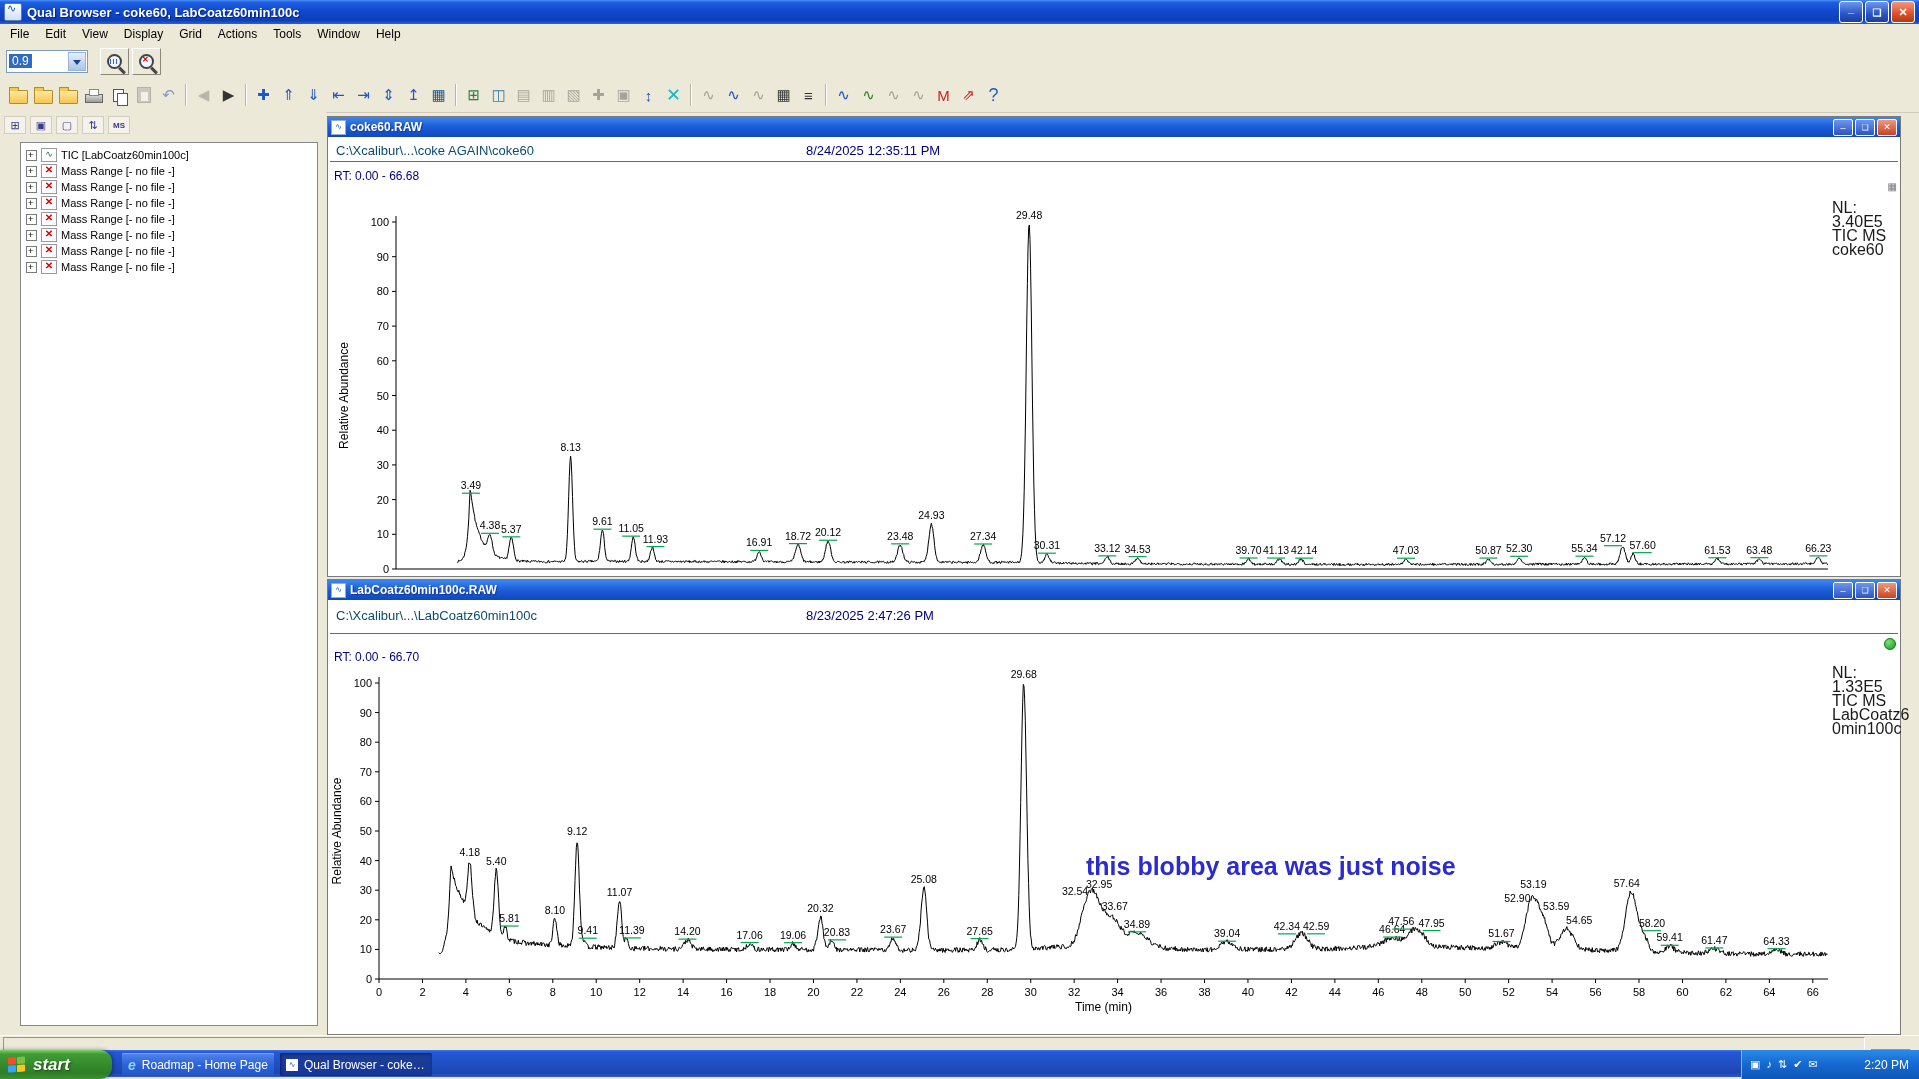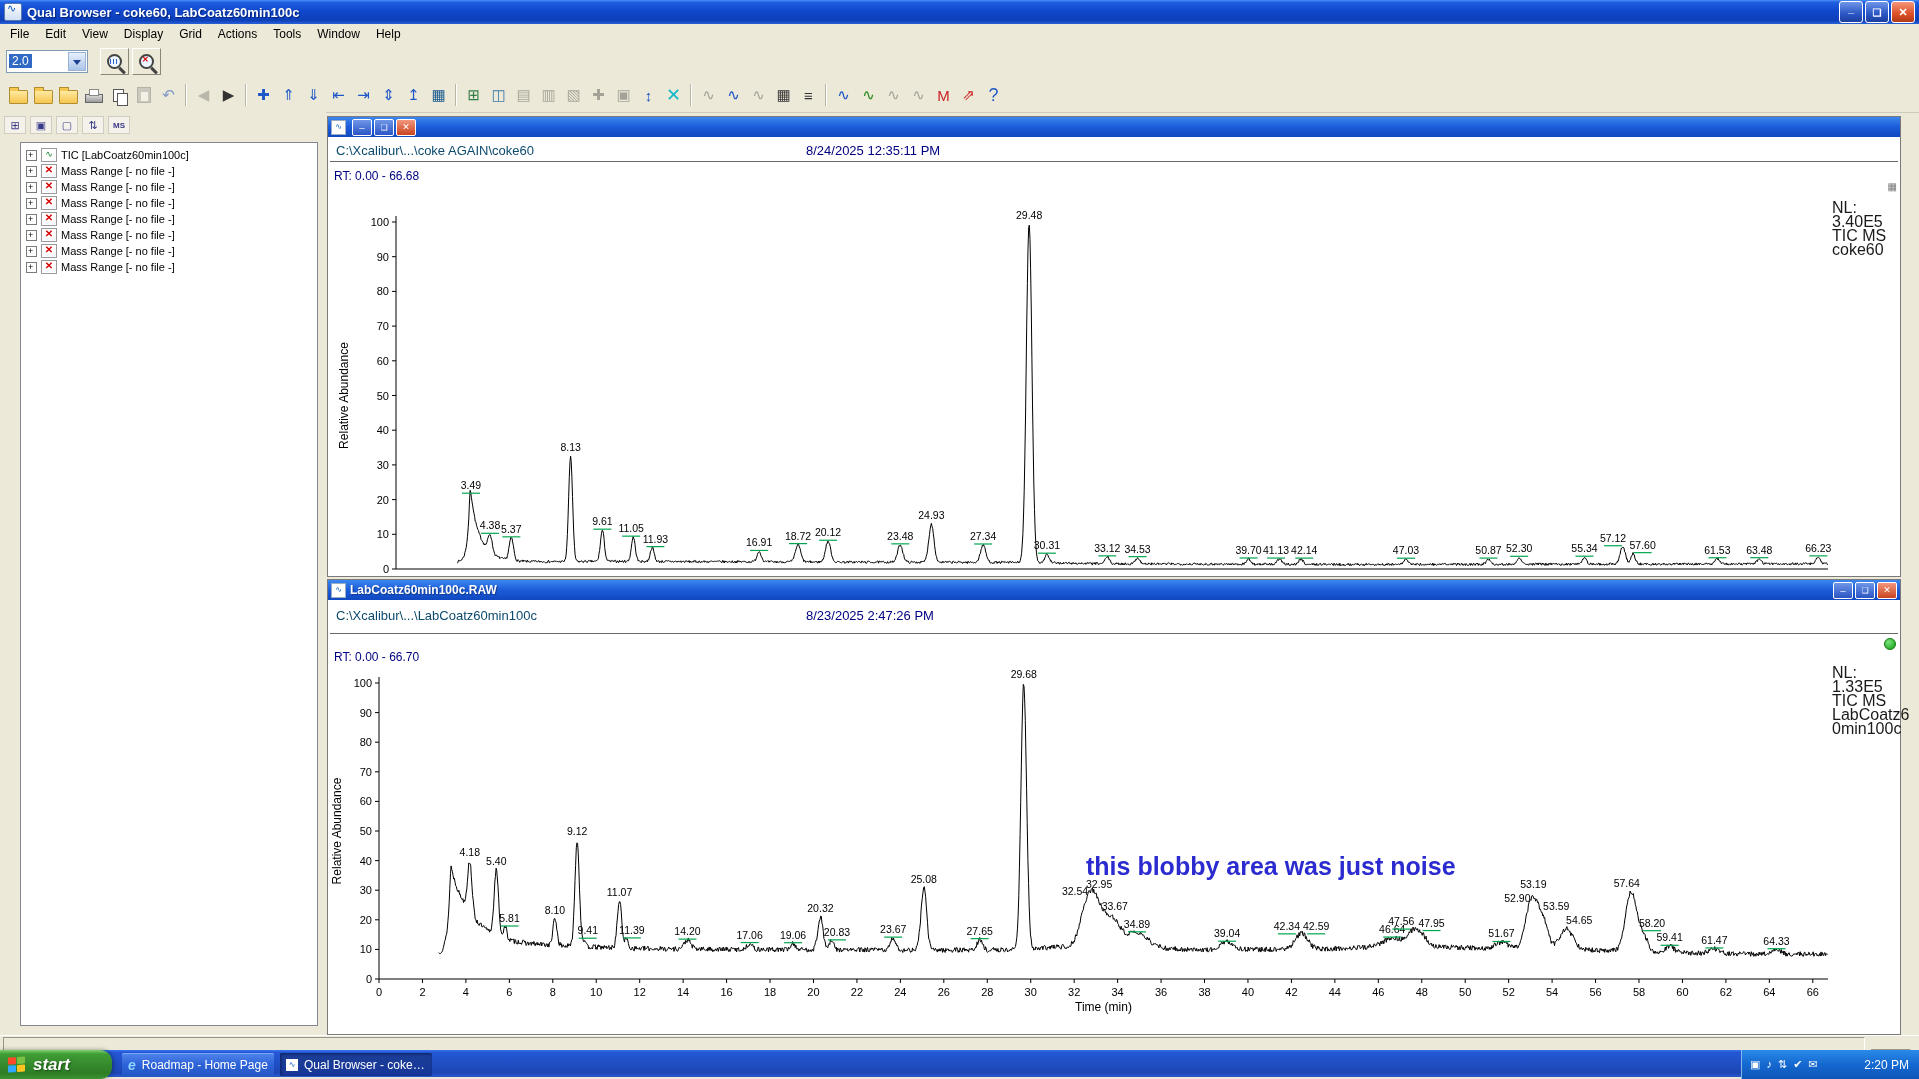--- a/index.html
+++ b/index.html
@@ -155,21 +155,21 @@
       <span class="menu-item">Display</span>
       <span class="menu-item">Grid</span>
       <span class="menu-item">Actions</span>
       <span class="menu-item">Tools</span>
       <span class="menu-item">Window</span>
       <span class="menu-item">Help</span>
     </div>
 
   <div class="toolbar1">
     <span class="combo">
-      <span class="combo-val">2.0</span>
+      <span class="combo-val">0.9</span>
       <span class="combo-arrow"></span>
     </span>
     <span class="t1group">
       <span class="t1btn">
         <span class="art-mag mag-bars"></span>
       </span>
       <span class="t1btn">
         <span class="art-mag mag-x"></span>
       </span>
     </span>
@@ -281,20 +281,21 @@
           <span class="texp"></span>
           <span class="ticon nofile">✕</span>
           <span class="tlab">Mass Range [- no file -]</span>
         </div>
       </div>
   </div>
 
   <div class="pane" id="pane0">
     <div class="pane-title">
       <span class="pt-icon"></span>
+      <span class="pt-text">coke60.RAW</span>
       <span class="pb pb-min"></span>
       <span class="pb pb-max"></span>
       <span class="pb pb-close"></span>
     </div>
     <div class="pane-path">C:\Xcalibur\...\coke AGAIN\coke60</div>
     <div class="pane-date">8/24/2025 12:35:11 PM</div>
     <div class="pane-rule"></div>
     <div class="rt-label">RT: 0.00 - 66.68</div>
     <svg class="chart" width="1572" height="398" viewBox="0 0 1572 398">
         <line x1="68" y1="37" x2="68" y2="390" stroke="#000" stroke-width="1"></line>

